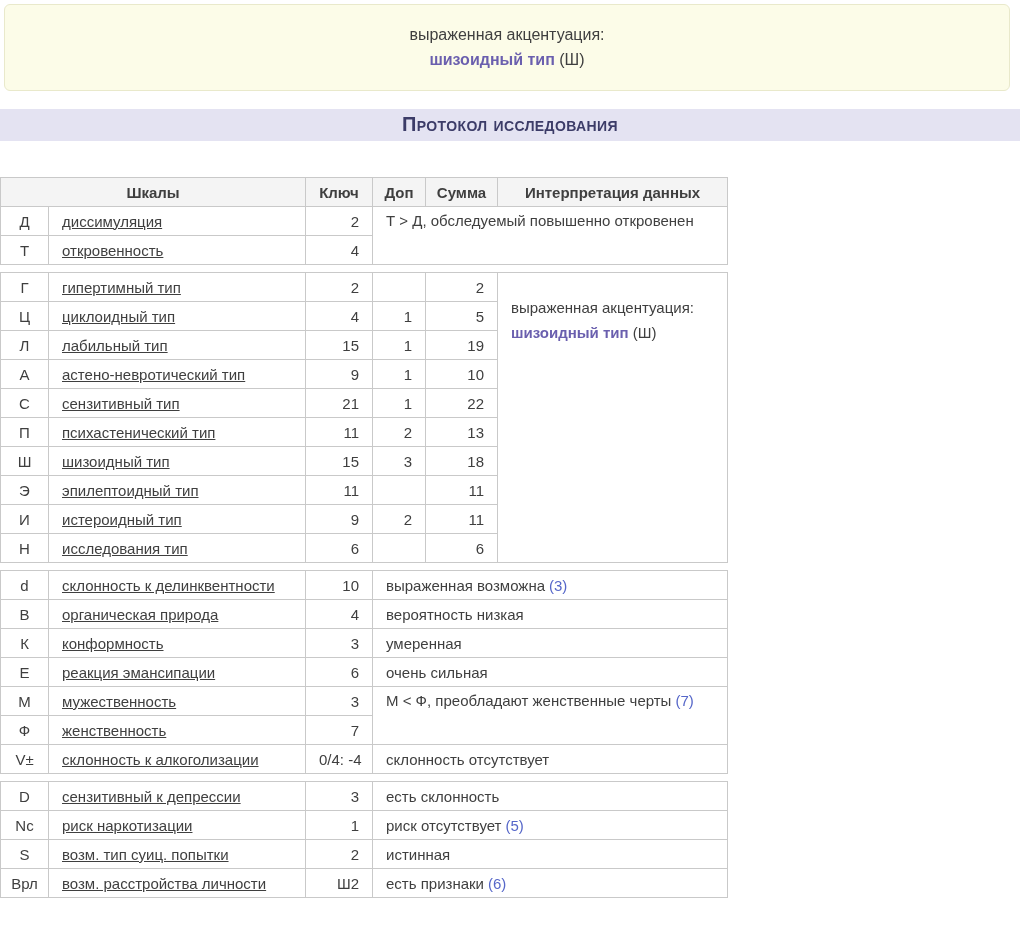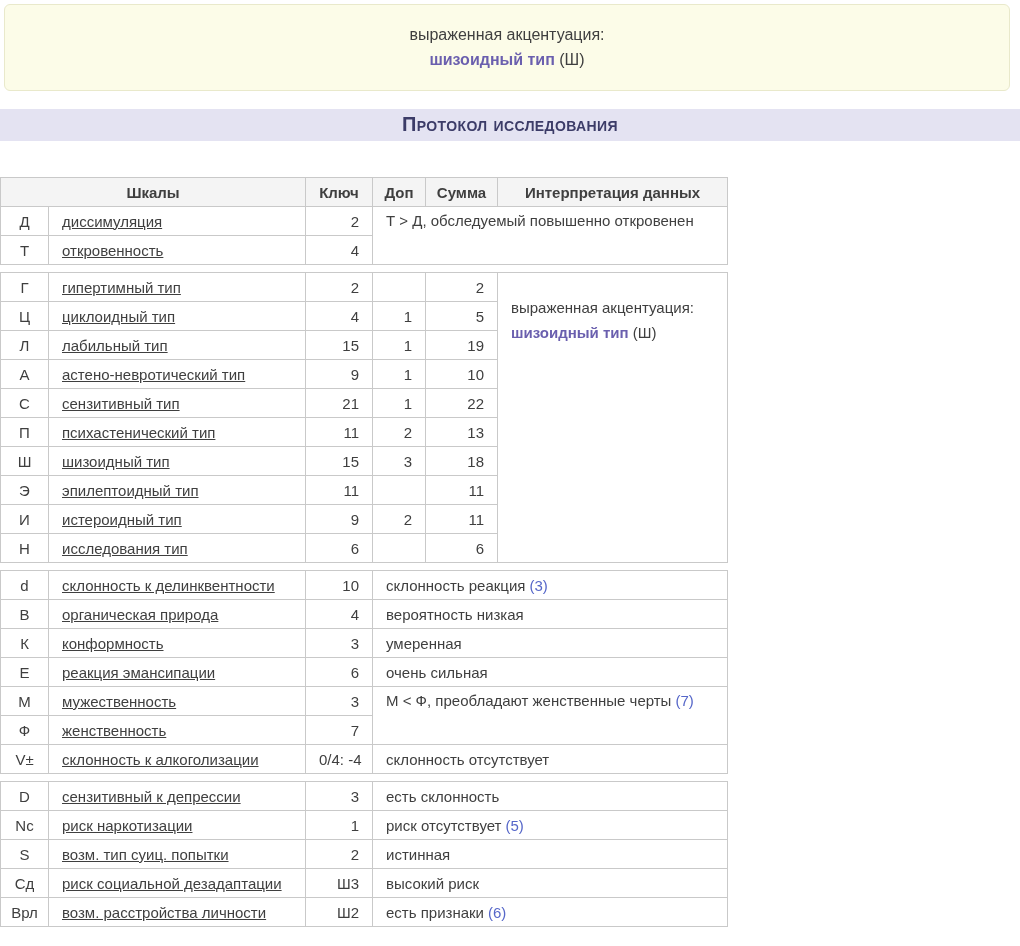--- a/index.html
+++ b/index.html
@@ -222,21 +222,21 @@
         <col class="c-key">
         <col class="c-extra">
         <col class="c-sum">
         <col class="c-interp">
       </colgroup>
     <tbody>
       <tr>
         <td class="code">d</td>
         <td class="name">склонность к делинквентности</td>
         <td class="num">10</td>
-        <td class="interp" colspan="3"><span>склонность реакция</span><span class="link">(3)</span></td>
+        <td class="interp" colspan="3"><span>выраженная возможна</span><span class="link">(3)</span></td>
       </tr>
       <tr>
         <td class="code">В</td>
         <td class="name">органическая природа</td>
         <td class="num">4</td>
         <td class="interp" colspan="3"><span>вероятность низкая</span></td>
       </tr>
       <tr>
         <td class="code">К</td>
         <td class="name">конформность</td>
@@ -291,26 +291,20 @@
         <td class="num">1</td>
         <td class="interp" colspan="3"><span>риск отсутствует</span><span class="link">(5)</span></td>
       </tr>
       <tr>
         <td class="code">S</td>
         <td class="name">возм. тип суиц. попытки</td>
         <td class="num">2</td>
         <td class="interp" colspan="3"><span>истинная</span></td>
       </tr>
       <tr>
-        <td class="code">Сд</td>
-        <td class="name">риск социальной дезадаптации</td>
-        <td class="num">Ш3</td>
-        <td class="interp" colspan="3"><span>высокий риск</span></td>
-      </tr>
-      <tr>
         <td class="code">Врл</td>
         <td class="name">возм. расстройства личности</td>
         <td class="num">Ш2</td>
         <td class="interp" colspan="3"><span>есть признаки</span><span class="link">(6)</span></td>
       </tr>
     </tbody>
   </table>
 
 </div>
 

